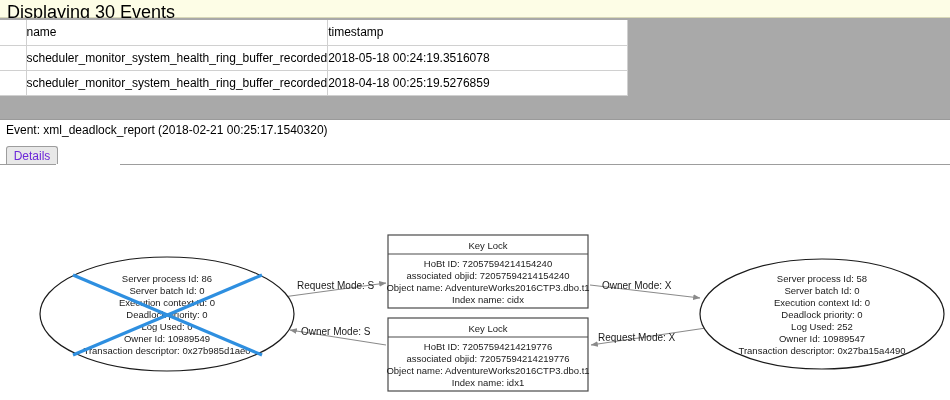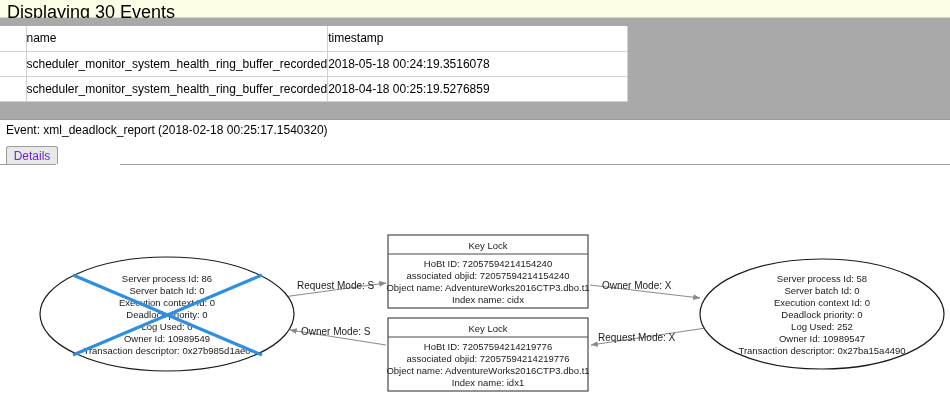--- a/index.html
+++ b/index.html
@@ -43,21 +43,21 @@
   .grid {
     position: absolute;
     left: 0; top: 18px;
     width: 950px; height: 102px;
     background: #a9a9a9;
     box-sizing: border-box;
     border-bottom: 1px solid #9a9a9a;
   }
   .grid-table {
     position: absolute;
-    left: 0; top: 8px;
+    left: 0; top: 2px;
     border-collapse: collapse;
     table-layout: fixed;
     background: #bef264;
     padding-left: 24px;
   }
   .grid-table td, .grid-table th {
     margin: 0;
     padding: 0;
     border-right: 1px solid #d0d0d0;
     border-bottom: 1px solid #d0d0d0;
@@ -229,21 +229,21 @@
         <tr>
           <td class="col-sel sel-cell"></td>
           <td class="col-name cell-pad">scheduler_monitor_system_health_ring_buffer_recorded</td>
           <td class="col-ts cell-pad">2018-04-18 00:25:19.5276859</td>
         </tr>
       </tbody>
     </table>
   </div>
 
   <div class="event-header">
-    <span class="etext">Event: xml_deadlock_report (2018-02-18 00:25:17.1540320)</span>
+    <span class="etext">Event: xml_deadlock_report (2018-02-21 00:25:17.1540320)</span>
   </div>
 
   <div class="tabstrip">
     <div class="tab inactive">Details</div>
   </div>
 
   <div class="canvas-wrap">
     <div class="canvas-mask"></div>
     <svg class="graph" viewBox="0 0 950 236">
       <defs>

